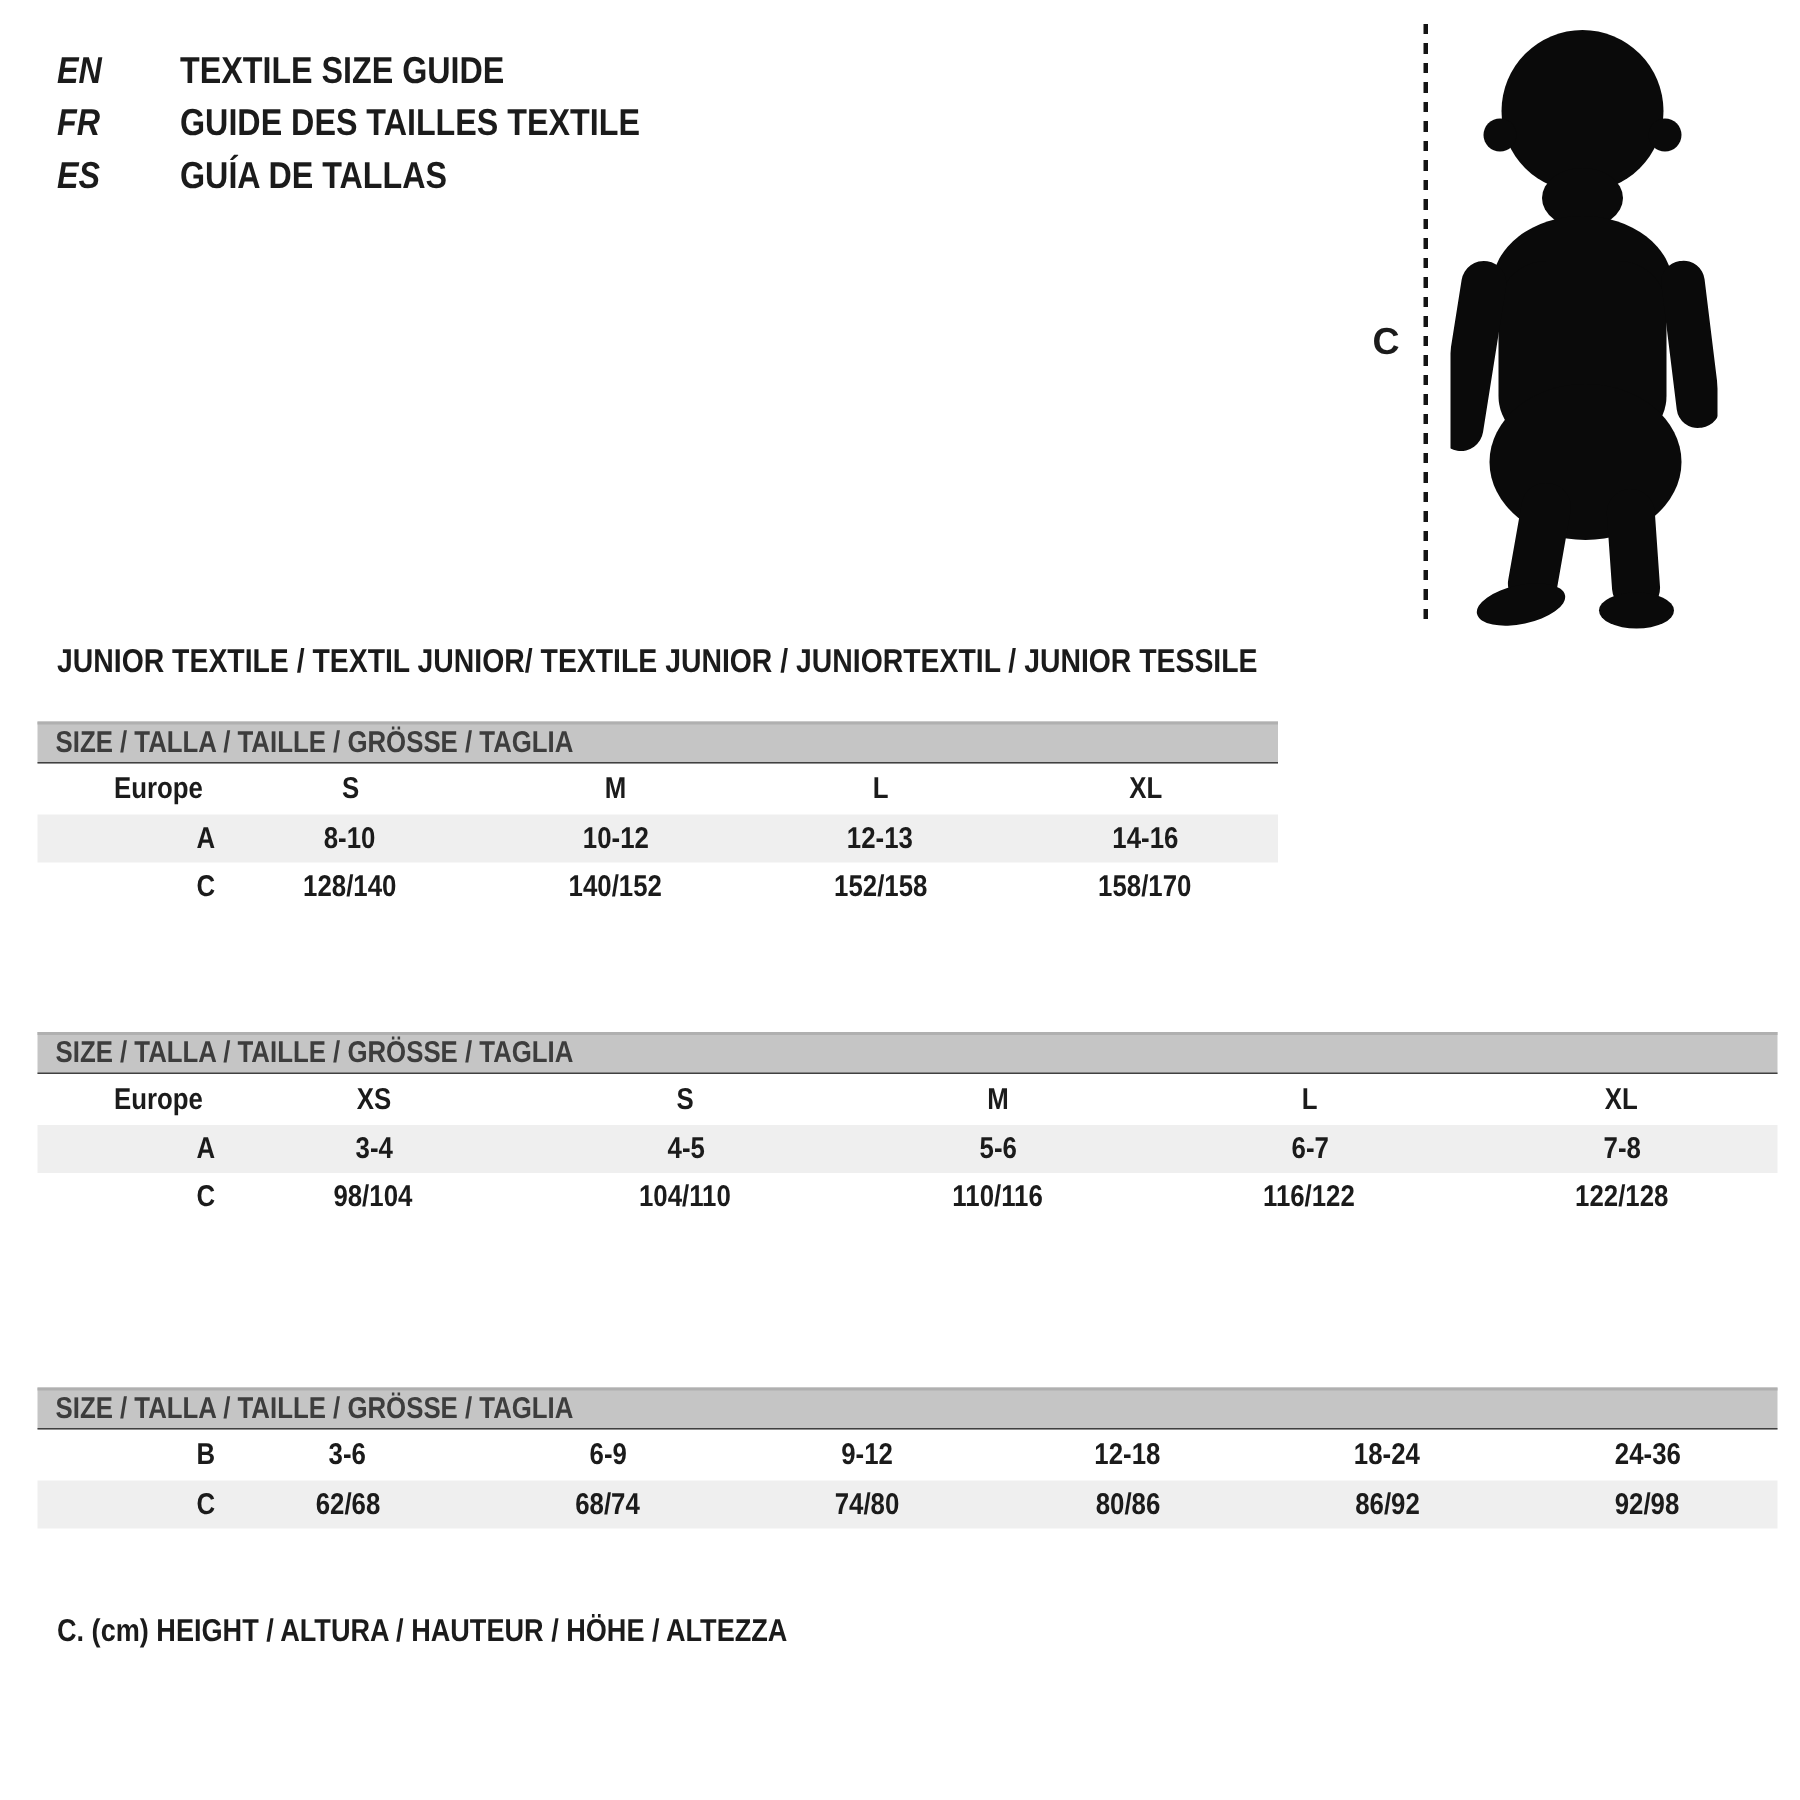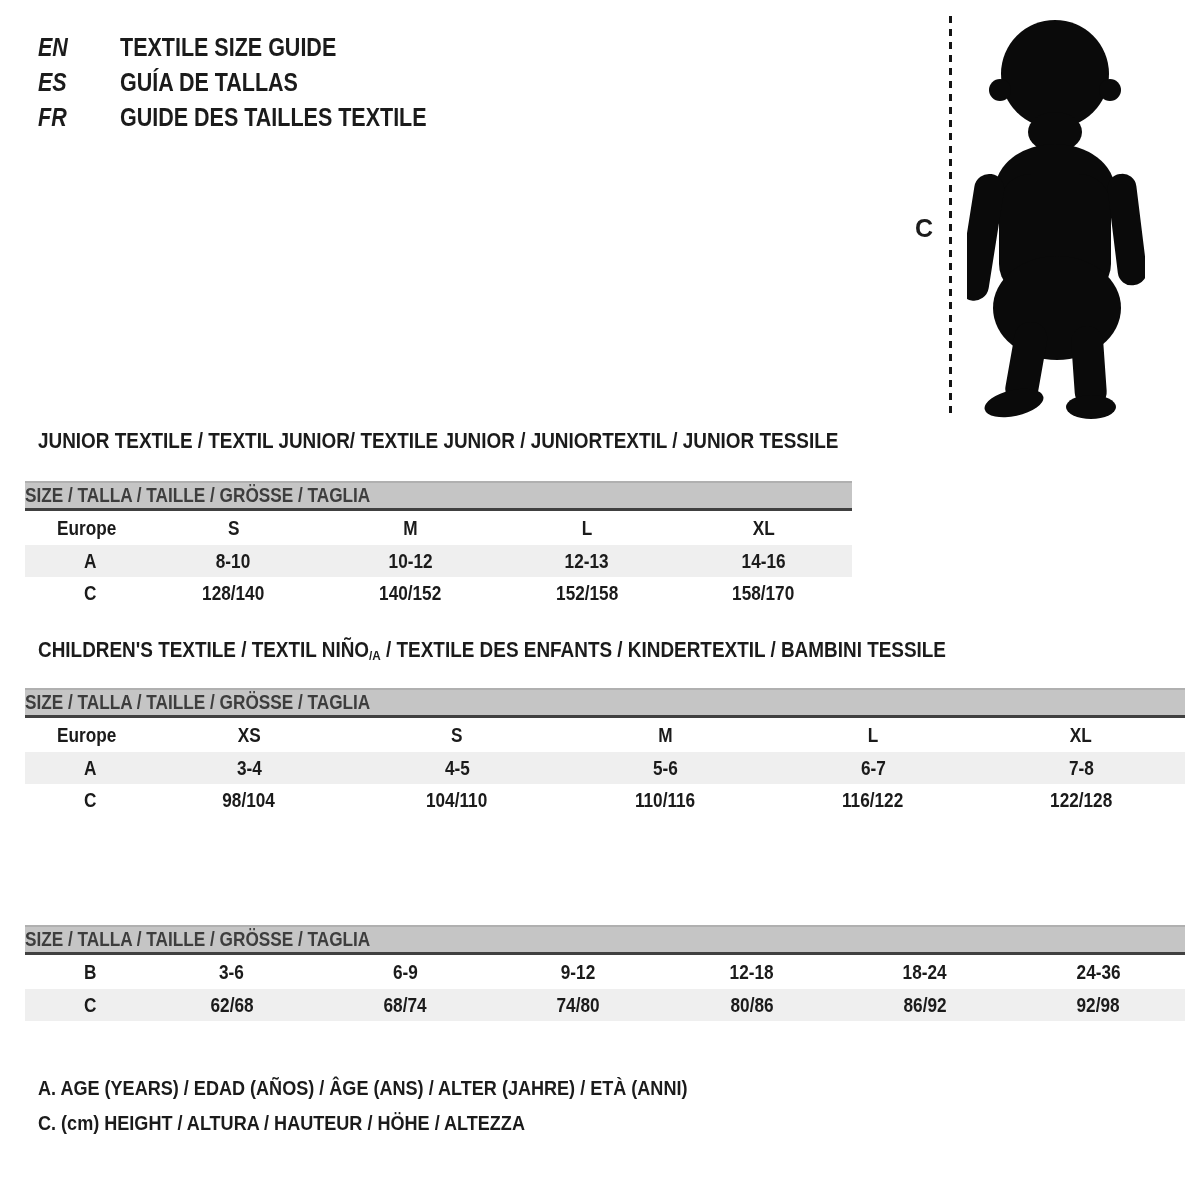--- a/index.html
+++ b/index.html
@@ -26,54 +26,54 @@
   }
   .baby-svg{position:absolute;left:62px;top:0;}
 
   
   .sec-title{position:absolute;left:38px;font-size:22px;}
   .sub{font-size:0.62em;vertical-align:-0.22em;}
 
   
   .size-table{position:absolute;left:25px;}
   .bar{
-    height:25px;background:#c5c5c5;border-top:2px solid #b0b0b0;border-bottom:3px solid #404040;
-    font-size:20px;color:#3d3d3d;display:flex;align-items:center;text-align:center;
+    height:25px;background:#c5c5c5;border-top:2px solid #b0b0b0;border-bottom:1px solid #404040;
+    padding-left:12px;font-size:20px;color:#3d3d3d;display:flex;align-items:center;text-align:center;
   }
   .trow{display:grid;align-items:center;font-size:20px;}
   .cols4{grid-template-columns:120px repeat(4,1fr);}
   .cols5{grid-template-columns:120px repeat(5,1fr);}
   .cols6{grid-template-columns:120px repeat(6,1fr);}
   .rhead{height:34px;}
   .r1{height:32px;}
   .r2{height:33px;}
   .shaded{background:#efefef;}
   .cell{text-align:center;}
-  .cell.lab{text-align:center;padding-left:12px;}
+  .cell.lab{text-align:right;padding-left:12px;}
 
   
   .legend{position:absolute;left:38px;top:1070px;font-size:21px;line-height:35px;}
 </style>
 </head>
 <body>
 
 <div class="page">
 
   <div class="langs">
     <div class="lang-row">
       <span class="lang-code"><span class="c cl">EN</span></span>
       <span class="c cl">TEXTILE SIZE GUIDE</span>
     </div>
     <div class="lang-row">
+      <span class="lang-code"><span class="c cl">FR</span></span>
+      <span class="c cl">GUIDE DES TAILLES TEXTILE</span>
+    </div>
+    <div class="lang-row">
       <span class="lang-code"><span class="c cl">ES</span></span>
       <span class="c cl">GUÍA DE TALLAS</span>
-    </div>
-    <div class="lang-row">
-      <span class="lang-code"><span class="c cl">FR</span></span>
-      <span class="c cl">GUIDE DES TAILLES TEXTILE</span>
     </div>
   </div>
 
   <div class="figure">
     <span class="height-label">C</span>
     <div class="dash-line"></div>
     <svg class="baby-svg" width="178" height="406" viewBox="0 0 178 406" xmlns="http://www.w3.org/2000/svg">
       <g fill="#0a0a0a">
         <circle cx="88" cy="60" r="54"></circle>
         <circle cx="33" cy="76" r="11"></circle>
@@ -115,23 +115,20 @@
     </div>
     <div class="trow r2 cols4">
       <div class="cell lab"><span class="c cl">C</span></div>
       <div class="cell"><span class="c">128/140</span></div>
       <div class="cell"><span class="c">140/152</span></div>
       <div class="cell"><span class="c">152/158</span></div>
       <div class="cell"><span class="c">158/170</span></div>
     </div>
   </div>
 
-  <div class="sec-title" style="top:637px;">
-    <span class="c cl"><span>CHILDREN'S TEXTILE / TEXTIL NIÑO</span><span class="sub">/A</span><span> / TEXTILE DES ENFANTS / KINDERTEXTIL / BAMBINI TESSILE</span></span>
-  </div>
   <div class="size-table" style="top:688px;width:1160px;">
     <div class="bar">
       <span class="c cl">SIZE / TALLA / TAILLE / GRÖSSE / TAGLIA</span>
     </div>
     <div class="trow rhead cols5">
       <div class="cell lab"><span class="c cl">Europe</span></div>
       <div class="cell"><span class="c">XS</span></div>
       <div class="cell"><span class="c">S</span></div>
       <div class="cell"><span class="c">M</span></div>
       <div class="cell"><span class="c">L</span></div>
@@ -173,17 +170,16 @@
       <div class="cell"><span class="c">62/68</span></div>
       <div class="cell"><span class="c">68/74</span></div>
       <div class="cell"><span class="c">74/80</span></div>
       <div class="cell"><span class="c">80/86</span></div>
       <div class="cell"><span class="c">86/92</span></div>
       <div class="cell"><span class="c">92/98</span></div>
     </div>
   </div>
 
   <div class="legend">
-    <div><span class="c cl">A. AGE (YEARS) / EDAD (AÑOS) / ÂGE (ANS) / ALTER (JAHRE) / ETÀ (ANNI)</span></div>
     <div><span class="c cl">C. (cm) HEIGHT / ALTURA / HAUTEUR / HÖHE / ALTEZZA</span></div>
   </div>
 
 </div>
 
 </body></html>

